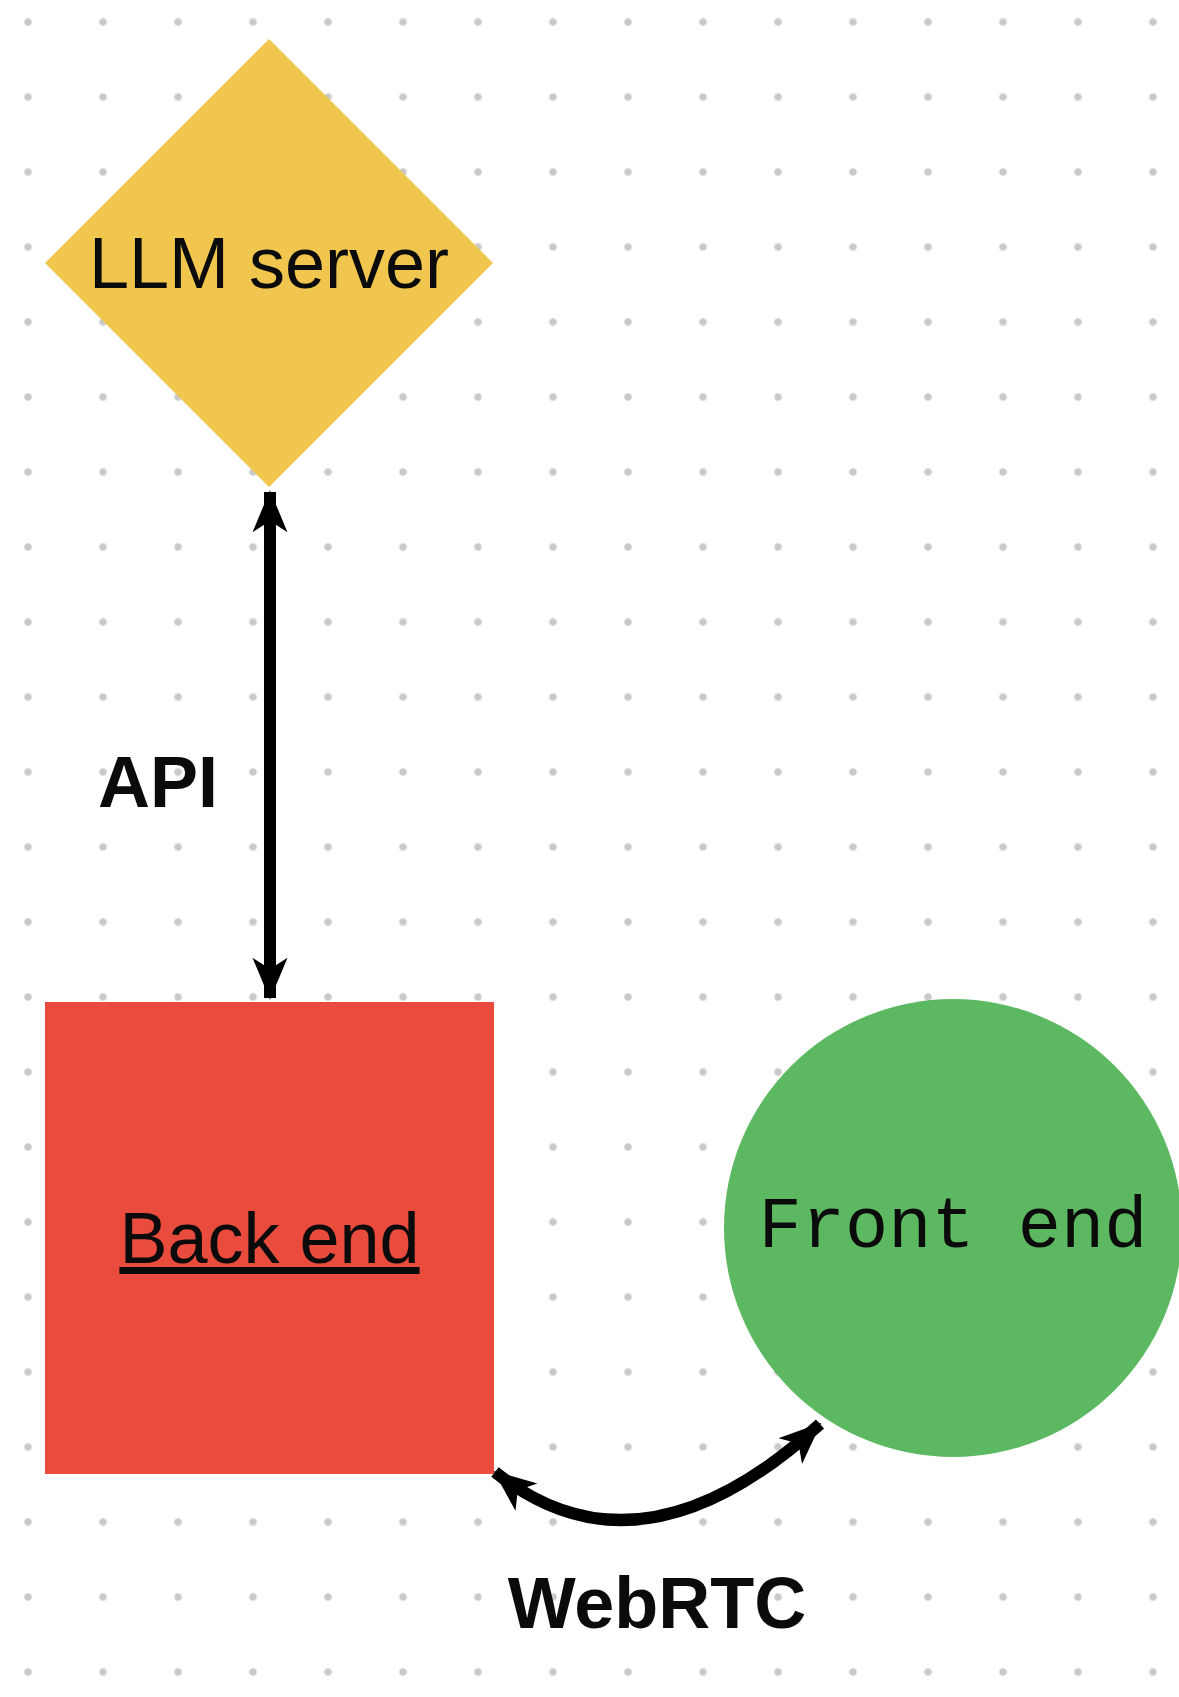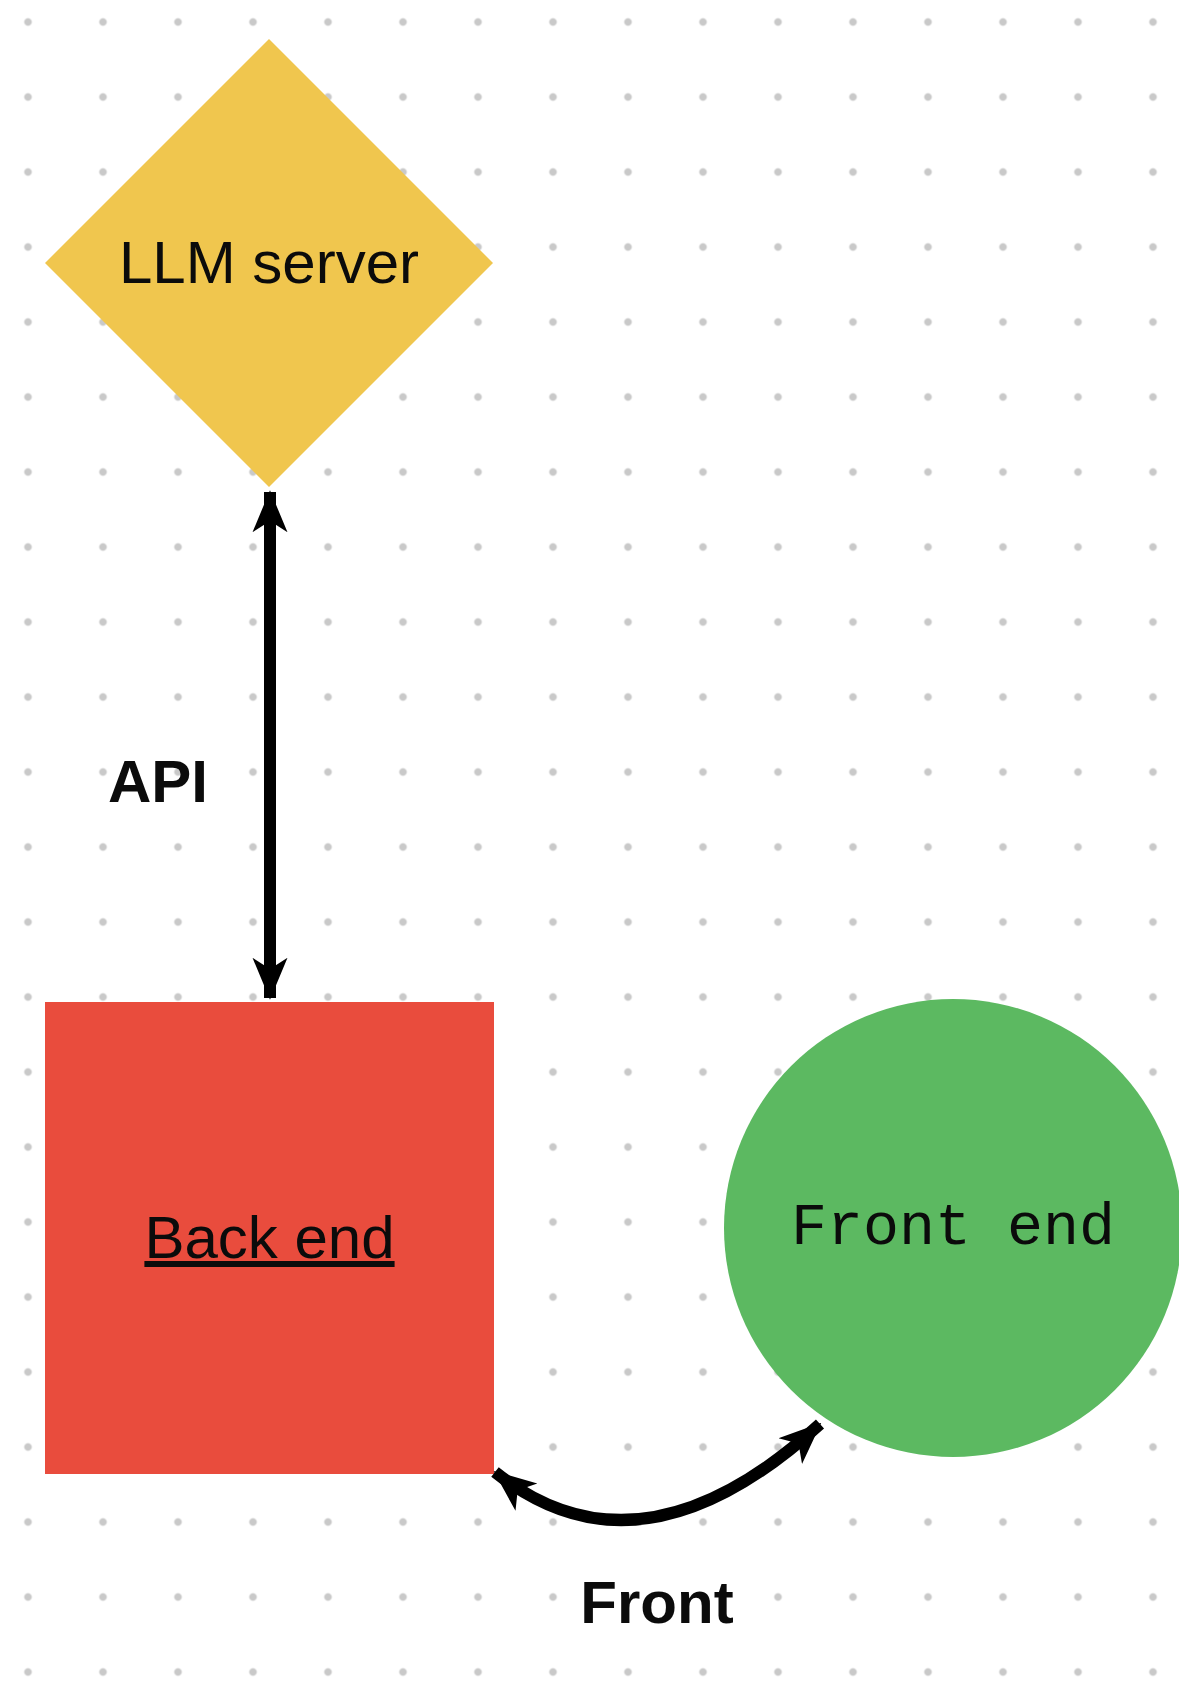--- a/index.html
+++ b/index.html
@@ -13,39 +13,39 @@
     overflow:hidden;
     background-color:#ffffff;
     background-image:radial-gradient(circle, #c9c9c9 3.2px, rgba(201,201,201,0) 4.3px);
     background-size:75px 75px;
     background-position:-9.5px -15.5px;
   }
   .node{
     position:absolute;
     display:flex;align-items:center;justify-content:center;
     color:#0b0b0b;
-    font-size:60px;line-height:1;
+    font-size:72px;line-height:1;
     text-align:center;
   }
   .node-diamond{
     left:45px;top:39px;width:448px;height:448px;
     clip-path:polygon(50% 0%, 100% 50%, 50% 100%, 0% 50%);
   }
   .node-square{
     left:45px;top:1002px;width:449px;height:472px;text-decoration:underline;
   }
   .node-circle{
     left:724px;top:999px;width:458px;height:458px;
     border-radius:50%;
     font-family:Liberation Mono, monospace;
   }
   .edge-label{
     position:absolute;
     transform:translate(-50%,-50%);
-    font-size:60px;font-weight:700;line-height:1;
+    font-size:72px;font-weight:700;line-height:1;
     color:#0b0b0b;white-space:nowrap;
   }
   .edge-label-api{left:158px;top:782px;}
   .edge-label-webrtc{left:657px;top:1603px;}
   .edges-layer{
     position:absolute;left:0;top:0;width:1179px;height:1697px;
     pointer-events:none;
   }
   .edges-layer path.edge{pointer-events:stroke;}
 </style>
@@ -73,15 +73,15 @@
       </marker>
     </defs>
 
     <path class="edge" d="M270 492 L270 998" fill="none" stroke-width="12" marker-start="url(#arrowhead)" marker-end="url(#arrowhead)" stroke="#000000"></path>
 
     <path class="edge" d="M495 1472 Q640 1588 820 1424" fill="none" stroke-width="12" marker-start="url(#arrowhead)" marker-end="url(#arrowhead)" stroke="#000000"></path>
   </svg>
 
   <div class="edge-label edge-label-api">API</div>
 
-  <div class="edge-label edge-label-webrtc">Front</div>
+  <div class="edge-label edge-label-webrtc">WebRTC</div>
 
 </div>
 
 </body></html>

